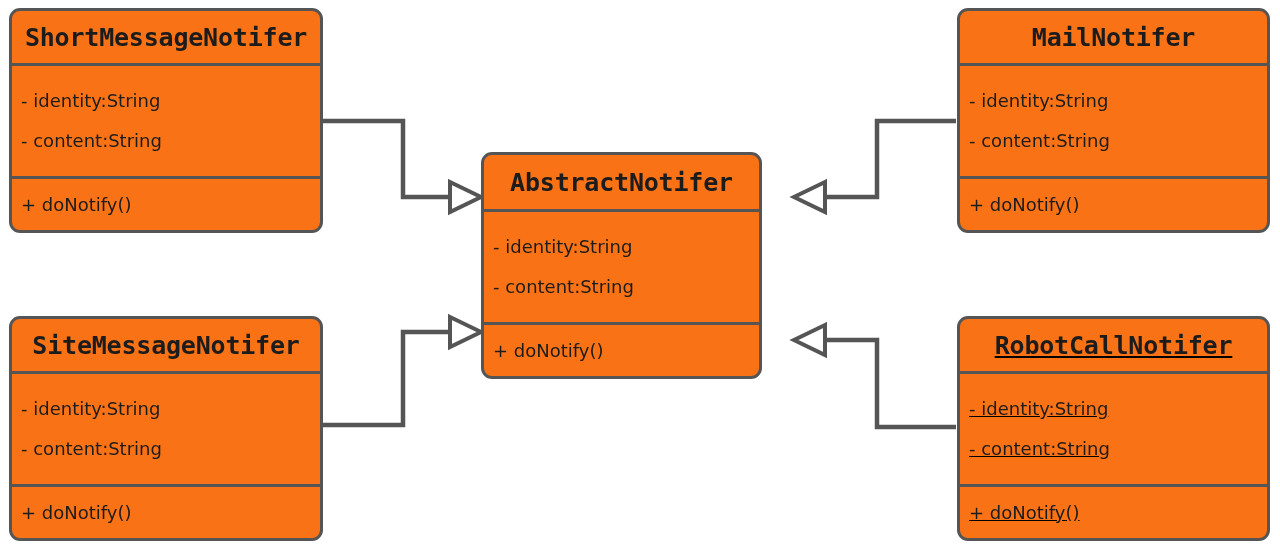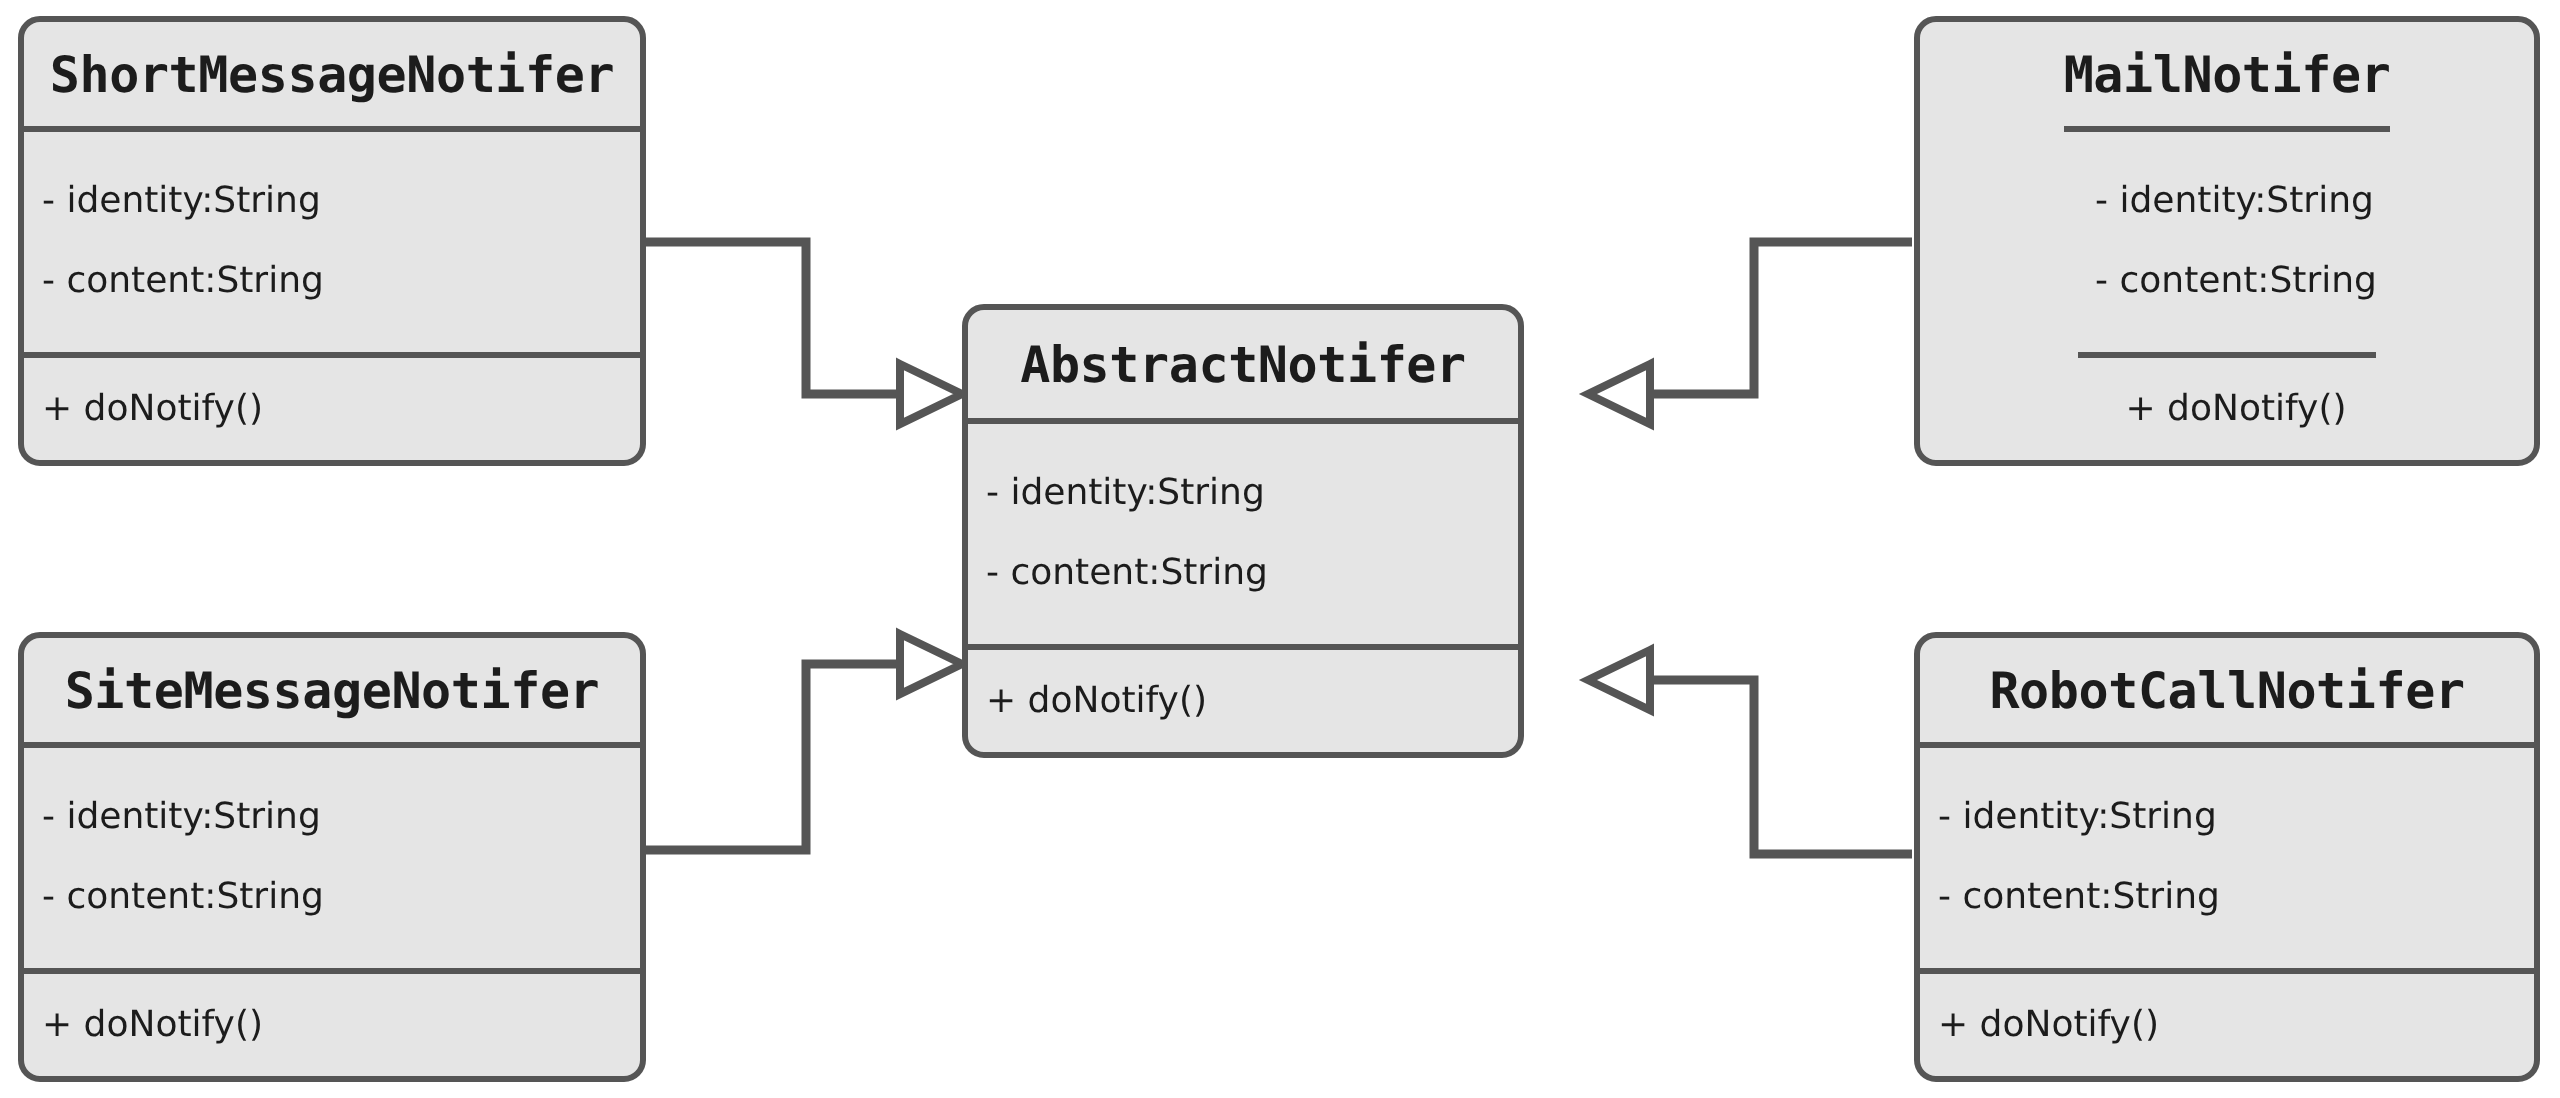--- a/index.html
+++ b/index.html
@@ -22,21 +22,21 @@
     position: absolute;
     left: 0;
     top: 0;
     width: 1280px;
     height: 549px;
     pointer-events: none;
   }
   .uml-class {
     position: absolute;
     box-sizing: border-box;
-    background: #e5e5e5;
+    background: #f97316;
     border: 3px solid #555555;
     border-radius: 11px;
     display: flex;
     flex-direction: column;
     overflow: hidden;
     z-index: 2;
   }
   .compartment-title {
     display: flex;
     align-items: center;
@@ -68,22 +68,22 @@
     font-family: "DejaVu Sans", sans-serif;
     font-size: 18px;
     color: #1c1c1c;
     line-height: 40px;
     white-space: pre;
   }
   
   .box-short-message  { left: 9px;   top: 8px;   width: 314px; height: 225px; }
   .box-site-message   { left: 9px;   top: 316px; width: 314px; height: 225px; }
   .box-abstract       { left: 481px; top: 152px; width: 281px; height: 227px; }
-  .box-mail           { left: 957px; top: 8px;   width: 313px; height: 225px; align-items: center; }
-  .box-robot-call     { left: 957px; top: 316px; width: 313px; height: 225px; }
+  .box-mail           { left: 957px; top: 8px;   width: 313px; height: 225px; }
+  .box-robot-call     { left: 957px; top: 316px; width: 313px; height: 225px; text-decoration: underline; }
 
   .box-short-message  .compartment-title { height: 55px; }
   .box-site-message   .compartment-title { height: 55px; }
   .box-mail           .compartment-title { height: 55px; }
   .box-robot-call     .compartment-title { height: 55px; }
   .box-abstract       .compartment-title { height: 57px; }
 
   .box-short-message  .compartment-attributes { height: 113px; }
   .box-site-message   .compartment-attributes { height: 113px; }
   .box-mail           .compartment-attributes { height: 113px; }

